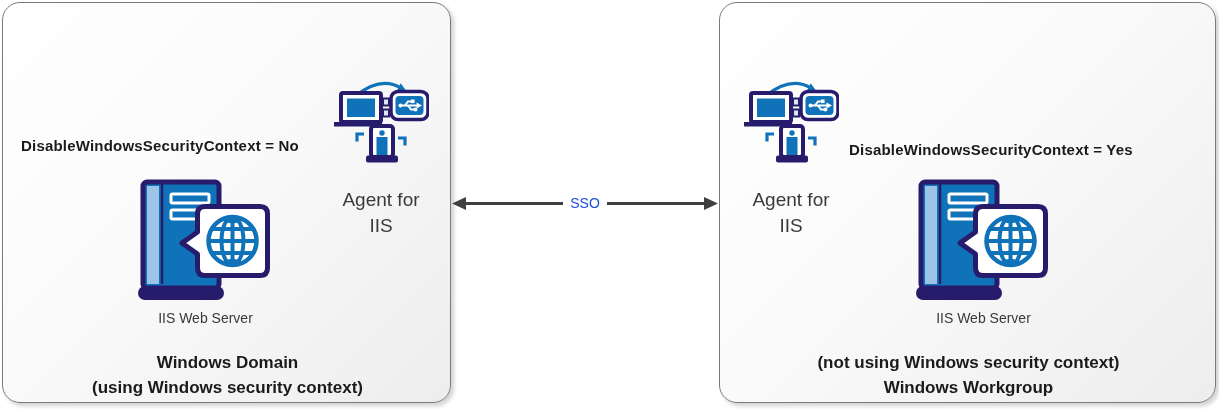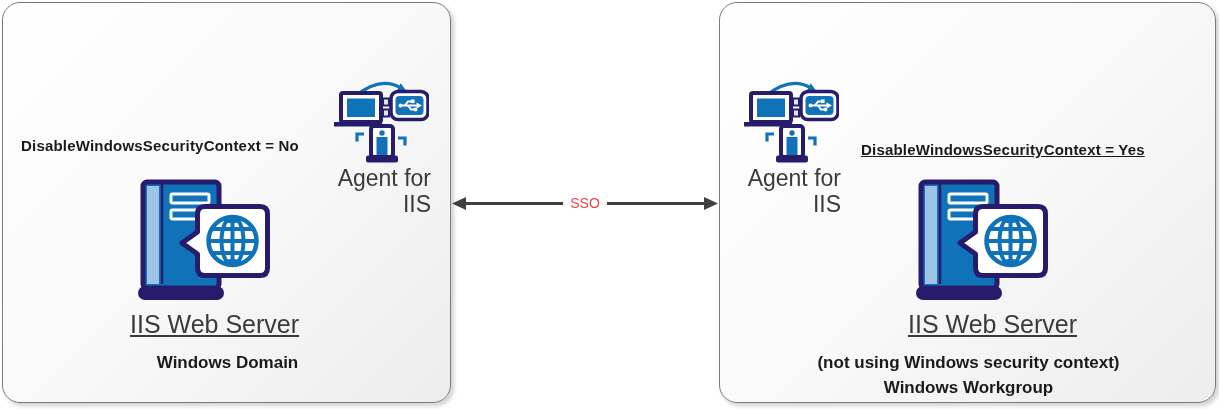--- a/index.html
+++ b/index.html
@@ -16,36 +16,36 @@
     box-sizing:border-box;
   }
   .panel.left{left:2px;width:449px;}
   .panel.right{left:719px;width:497px;}
   .config-text{
     position:absolute;
     font-size:15px;font-weight:bold;color:#1a1a1a;
     letter-spacing:0.2px;white-space:nowrap;
   }
   .icon-label{
-    position:absolute;text-align:right;
-    font-size:23px;color:#3a3a3a;line-height:26px;
+    position:absolute;text-align:center;
+    font-size:19px;color:#3a3a3a;line-height:26px;margin-top:22px;
   }
   .server-label{
     position:absolute;text-align:center;
-    font-size:25px;color:#3a3a3a;white-space:nowrap;text-decoration:underline;
+    font-size:14px;color:#3a3a3a;white-space:nowrap;
   }
   .caption{
     position:absolute;text-align:center;
     font-size:17px;font-weight:bold;color:#1a1a1a;line-height:25px;
     white-space:nowrap;
   }
   .abs{position:absolute;}
   .sso-label{
     position:absolute;left:560px;top:195px;width:50px;text-align:center;
-    font-size:14px;color:#ef4444;
+    font-size:14px;color:#1d4ed8;
   }
 </style>
 </head>
 <body>
 
 <div class="panel left">
 
   <span class="config-text" style="left:18px;top:134px;">DisableWindowsSecurityContext = No</span>
 
   <svg class="abs" style="left:330px;top:74px;" width="96" height="86" viewBox="0 0 96 86">
@@ -104,20 +104,21 @@
     <line x1="74" y1="51" x2="115" y2="51" stroke="#1072b8" stroke-width="4"></line>
     <line x1="74" y1="75" x2="115" y2="75" stroke="#1072b8" stroke-width="4"></line>
     <path d="M 85 42.5 Q 94.5 36.5 104 42.5 Q 94.5 48 85 42.5 Z" fill="#1072b8"></path>
     <path d="M 85 83.5 Q 94.5 89.5 104 83.5 Q 94.5 78 85 83.5 Z" fill="#1072b8"></path>
   </svg>
 
   <span class="server-label" style="left:127px;top:307px;width:151px;">IIS Web Server</span>
 
   <div class="caption" style="left:20px;top:347px;width:409px;text-align:center;">
     <div>Windows Domain</div>
+    <div>(using Windows security context)</div>
   </div>
 </div>
 
 <svg class="abs" style="left:451px;top:189px;" width="268" height="28" viewBox="0 0 268 28">
   <line x1="12" y1="14.5" x2="112" y2="14.5" stroke="#404040" stroke-width="3"></line>
   <line x1="156" y1="14.5" x2="256" y2="14.5" stroke="#404040" stroke-width="3"></line>
   <polygon points="1,14.5 15,8 15,21" fill="#404040"></polygon>
   <polygon points="267,14.5 253,8 253,21" fill="#404040"></polygon>
 </svg>
 <span class="sso-label">SSO</span>
@@ -147,21 +148,21 @@
     <rect x="33" y="78.5" width="32" height="7" rx="2" fill="#261c6b"></rect>
     <polyline points="31,57 24,57 24,64.5" fill="none" stroke="#1072b8" stroke-width="3.2"></polyline>
     <polyline points="65,61 72,61 72,68.5" fill="none" stroke="#1072b8" stroke-width="3.2"></polyline>
   </svg>
 
   <div class="icon-label" style="left:21px;top:162px;width:100px;">
     <div>Agent for</div>
     <div>IIS</div>
   </div>
 
-  <span class="config-text" style="left:141px;top:138px;text-decoration:underline;">DisableWindowsSecurityContext = Yes</span>
+  <span class="config-text" style="left:129px;top:138px;">DisableWindowsSecurityContext = Yes</span>
 
   <svg class="abs" style="left:196px;top:175px;" width="135" height="126" viewBox="0 0 135 126">
     <rect x="0" y="108" width="86" height="14" rx="7" fill="#261c6b"></rect>
     <rect x="5" y="4" width="76" height="106" rx="4" fill="#1072b8" stroke="#261c6b" stroke-width="5"></rect>
     <rect x="9" y="8" width="12" height="98" fill="#9dc3e6"></rect>
     <line x1="24" y1="6" x2="24" y2="106" stroke="#261c6b" stroke-width="2.5"></line>
     <rect x="33" y="16" width="38" height="9" rx="1.5" fill="#1072b8" stroke="#ffffff" stroke-width="3"></rect>
     <rect x="33" y="32" width="38" height="9" rx="1.5" fill="#1072b8" stroke="#ffffff" stroke-width="3"></rect>
     <path d="M 67 28.5 H 122 Q 129.5 28.5 129.5 36 V 90 Q 129.5 97.5 122 97.5 H 67 Q 59.5 97.5 59.5 90 V 76 L 44 65 L 59.5 54 V 36 Q 59.5 28.5 67 28.5 Z" fill="#ffffff" stroke="#261c6b" stroke-width="5" stroke-linejoin="round"></path>
     <circle cx="94.5" cy="63" r="24" fill="none" stroke="#1072b8" stroke-width="4.5"></circle>

